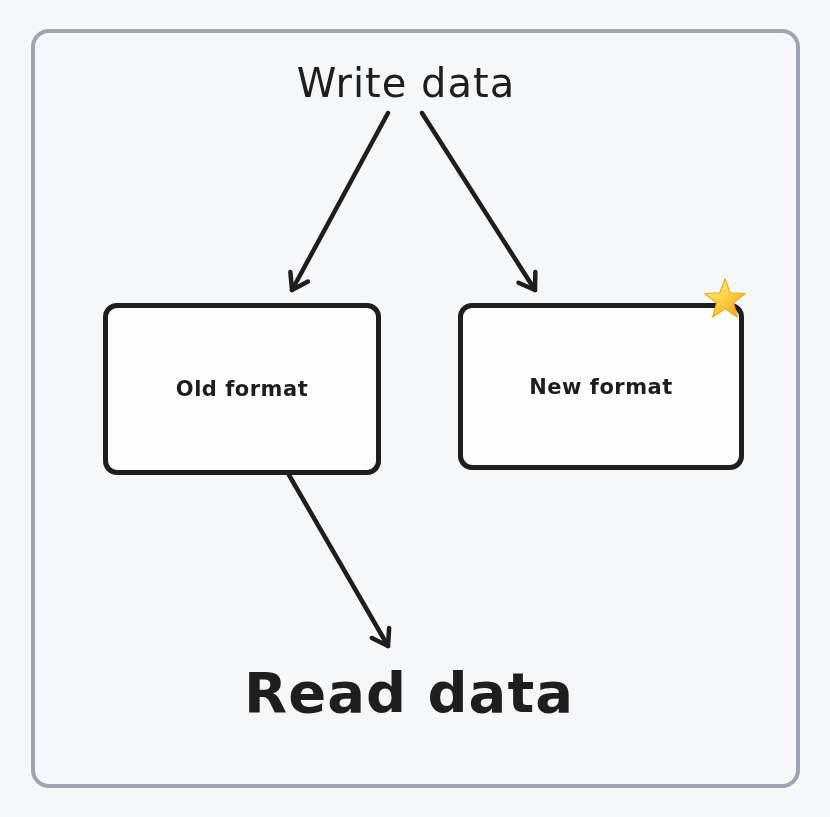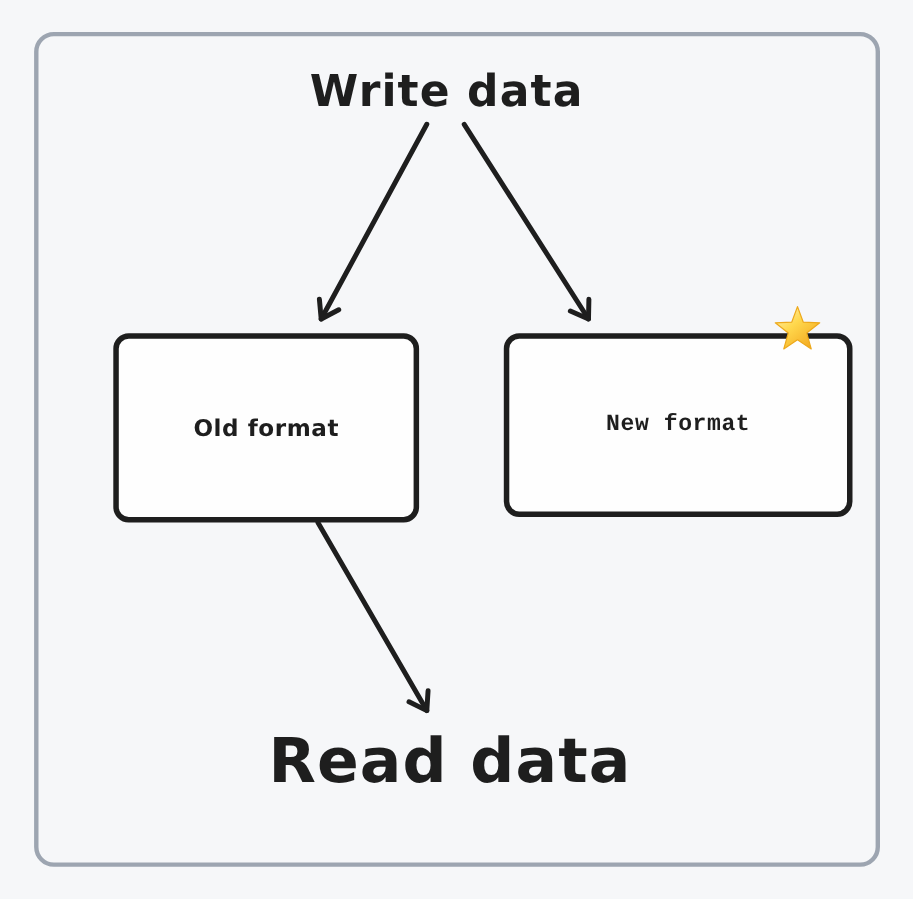--- a/index.html
+++ b/index.html
@@ -20,21 +20,21 @@
     width: 769px; height: 759px;
     border: 4px solid #9da5b1;
     border-radius: 18px;
     background: transparent;
   }
   .diagram-title {
     position: absolute;
     top: 60px; left: 406px;
     transform: translateX(-50%);
     font-size: 40px;
-    font-weight: 700;
+    font-weight: 400;
     letter-spacing: 1px;
     color: #1e1e1e;
     white-space: nowrap;
   }
   .diagram-footer {
     position: absolute;
     top: 660px; left: 409px;
     transform: translateX(-50%);
     font-size: 56px;
     font-weight: 700;
@@ -45,21 +45,21 @@
   .node {
     position: absolute;
     border: 5px solid #1e1e1e;
     border-radius: 14px;
     background: #fefefe;
     display: flex;
     align-items: center;
     justify-content: center;
   }
   .node-old { left: 103px; top: 303px; width: 278px; height: 172px; }
-  .node-new { left: 458px; top: 303px; width: 317px; height: 167px; font-family: Liberation Mono, monospace; }
+  .node-new { left: 458px; top: 303px; width: 286px; height: 167px; }
   .node-label {
     font-size: 21px;
     font-weight: 700;
     letter-spacing: 0.5px;
     color: #1e1e1e;
     white-space: nowrap;
   }
   .arrows-layer {
     position: absolute;
     left: 0; top: 0;

